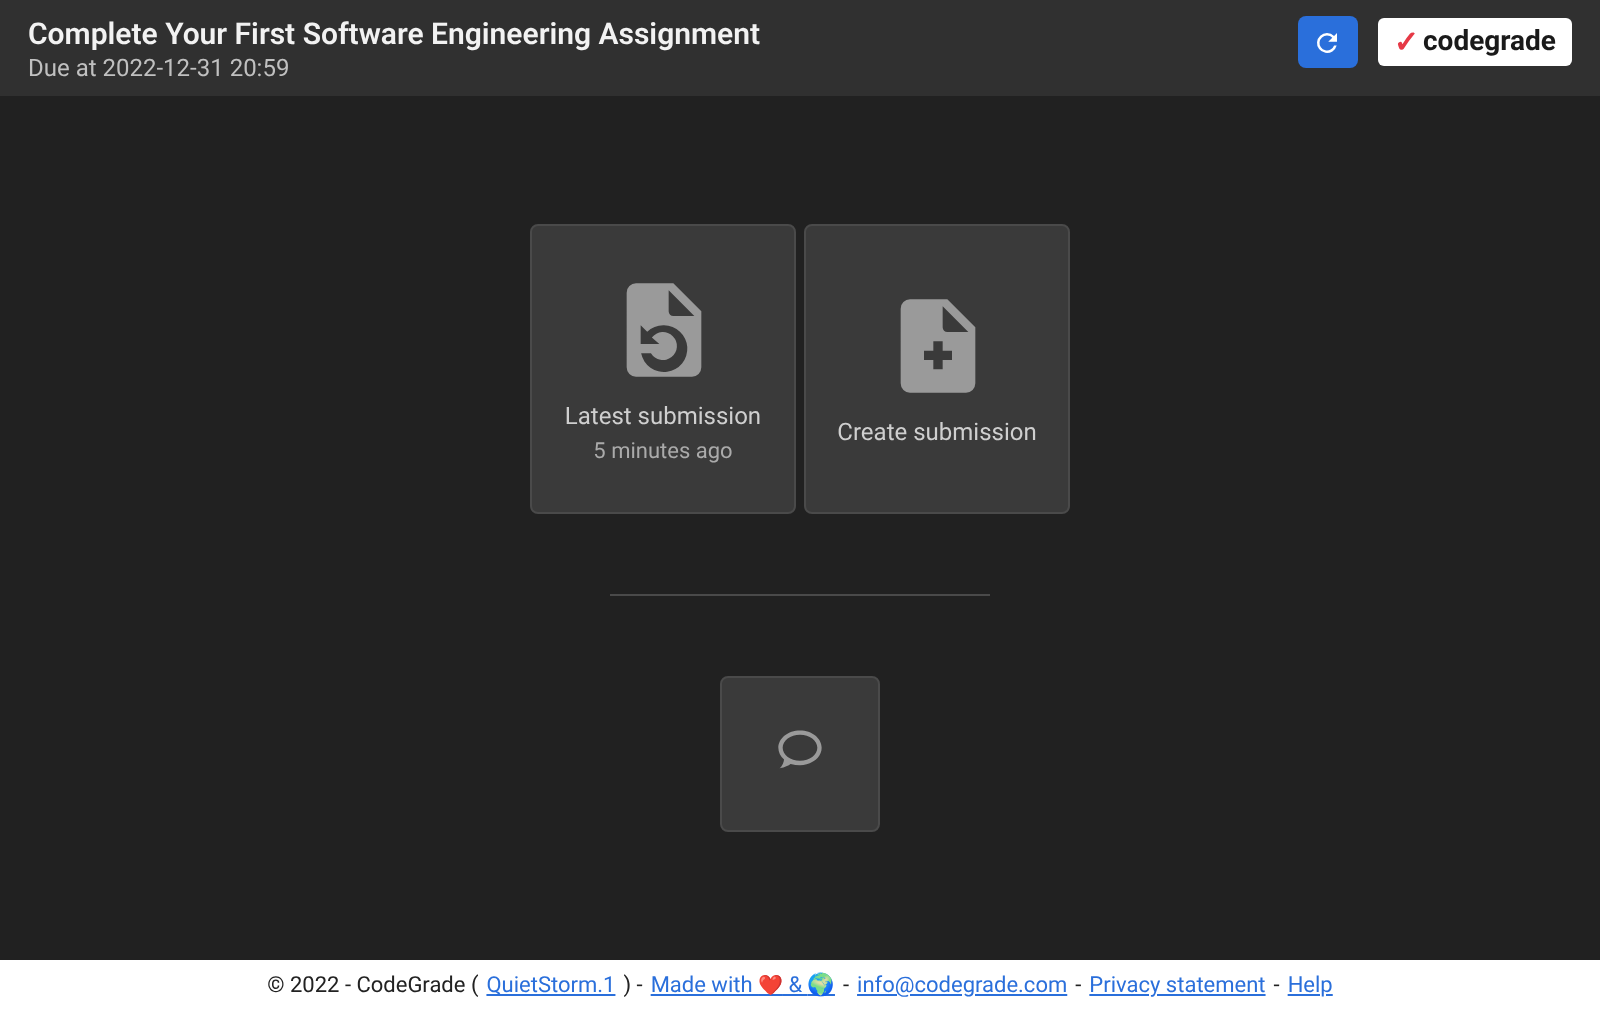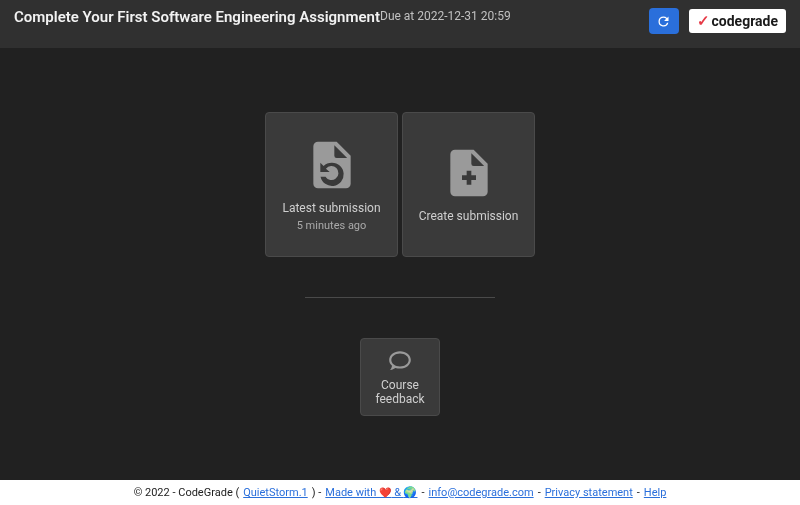--- a/index.html
+++ b/index.html
@@ -12,21 +12,21 @@
     flex-direction: column;
   }
   .header {
     background: #303030;
     padding: 8px 14px;
     display: flex;
     align-items: flex-start;
     justify-content: space-between;
     height: 48px;
   }
-  .header-left { display: flex; flex-direction: row; }
+  .header-left { display: flex; flex-direction: column; }
   .assignment-title {
     font-size: 15px;
     font-weight: 600;
     color: #f2f2f2;
     line-height: 1.2;
   }
   .due-date {
     font-size: 12px;
     color: #c0c0c0;
     margin-top: 1px;
@@ -159,21 +159,20 @@
     </div>
   </div>
 
   <div class="divider"></div>
 
   <div class="card-row">
     <div class="card small">
       <svg viewBox="0 0 24 24">
         <path d="M12 3C6.48 3 2 6.58 2 11c0 2.08 1 3.97 2.64 5.39-.18 1.3-.74 2.94-2.02 4.07 0 0 2.94-.41 5.02-1.98.03-.02.06-.03.09-.05C9.14 18.8 10.54 19 12 19c5.52 0 10-3.58 10-8s-4.48-8-10-8zm0 14c-4.41 0-8-2.69-8-6s3.59-6 8-6 8 2.69 8 6-3.59 6-8 6z"></path>
       </svg>
-      <div class="card-label">Course feedback</div>
     </div>
   </div>
 </div>
 
 <div class="footer">
   <span>© 2022 - CodeGrade (</span>
     <a>QuietStorm.1</a>
     <span>) - </span>
   <a><span>Made with </span><span class="heart">❤️</span><span> &amp; </span><span>🌍</span></a>
   <span class="sep"> - </span>

